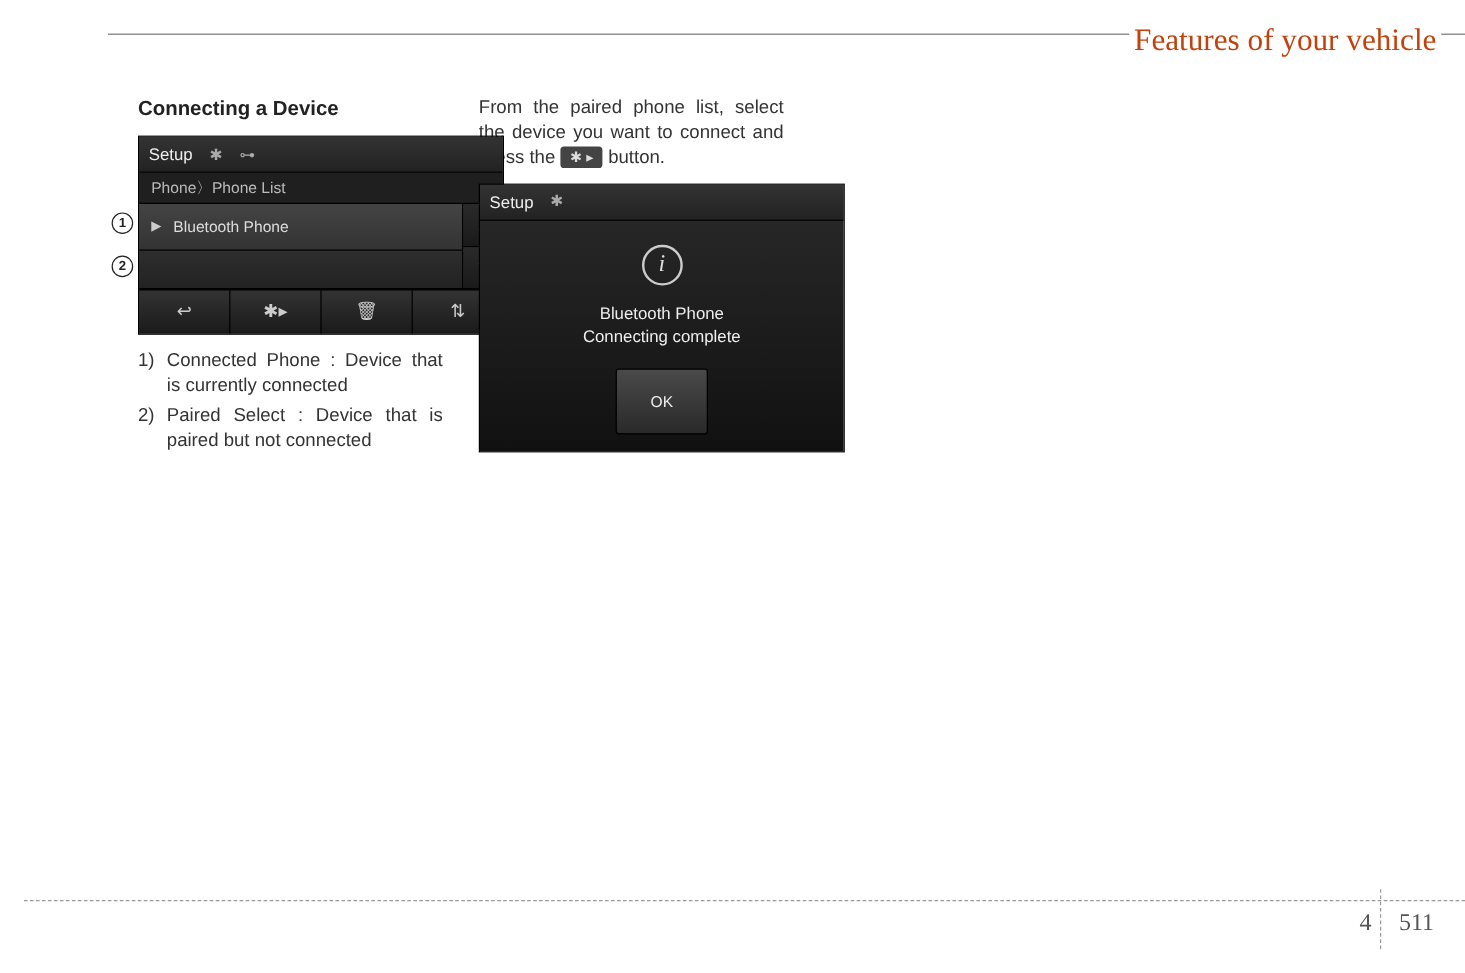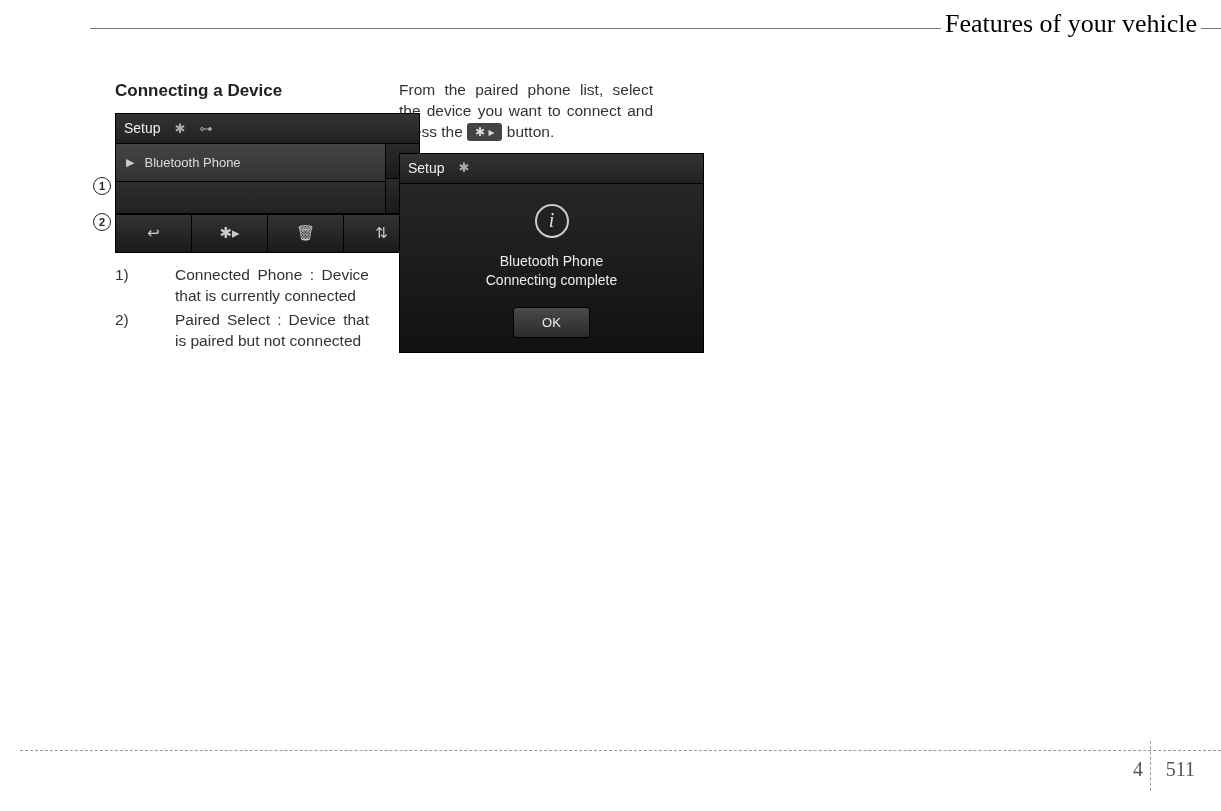--- a/index.html
+++ b/index.html
@@ -13,24 +13,24 @@
   }
   .header-line {
     position: absolute;
     top: 28px;
     left: 90px;
     right: 0;
     border-top: 1.5px solid #777;
   }
   .header-title {
     position: absolute;
-    top: 9px;
+    top: 19px;
     right: 20px;
     font-size: 26px;
-    color: #000000;
+    color: #c2410c;
     background: #fff;
     padding: 0 4px;
     font-family: 'Times New Roman', serif;
   }
   .content {
     position: absolute;
     top: 80px;
     left: 115px;
     right: 115px;
     display: flex;
@@ -154,29 +154,29 @@
     display:inline-flex;align-items:center;justify-content:center;
     color:#ddd;font-style:italic;font-family:Georgia,serif;font-size:20px;
     margin-bottom:14px;
   }
   .dialog .msg { color:#eee; font-size:14px; line-height:1.4; margin-bottom:16px;}
   .dialog .okbtn {
     display:inline-block;
     background:linear-gradient(#4a4a4a,#2a2a2a);
     border:1px solid #000;
     color:#eee;
-    padding:6px 28px;
+    padding:18px 28px;
     border-radius:3px;
     font-size:13px;
   }
   
   .defs { margin-top:6px; }
   .defs .item { display:flex; margin-bottom:4px; text-align:justify;}
   .defs .num { width:24px; flex-shrink:0;}
-  .defs .txt { flex:1;margin-left:36px;}
+  .defs .txt { flex:1;}
   
   .footer-line {
     position:absolute;
     left:20px; right:0;
     bottom:60px;
     border-top:1px dashed #999;
   }
   .footer-vline {
     position:absolute;
     right:70px;
@@ -211,20 +211,21 @@
     <div style="position:relative;">
       <div class="callout" style="left:-22px; top:64px;">1</div>
       <div class="callout" style="left:-22px; top:100px;">2</div>
 
       <div class="shot">
         <div class="topbar">
           <span class="title">Setup</span>
           <span class="ico">✱</span>
           <span class="ico">⊶</span>
         </div>
+        <div class="breadcrumb">Phone〉Phone List</div>
         <div class="listarea">
           <div class="list">
             <div class="row sel">
               <span class="play">▶</span>
               <span>Bluetooth Phone</span>
             </div>
             <div class="row" style="height:32px;"></div>
           </div>
           <div class="scroll">
             <div>▲</div>

